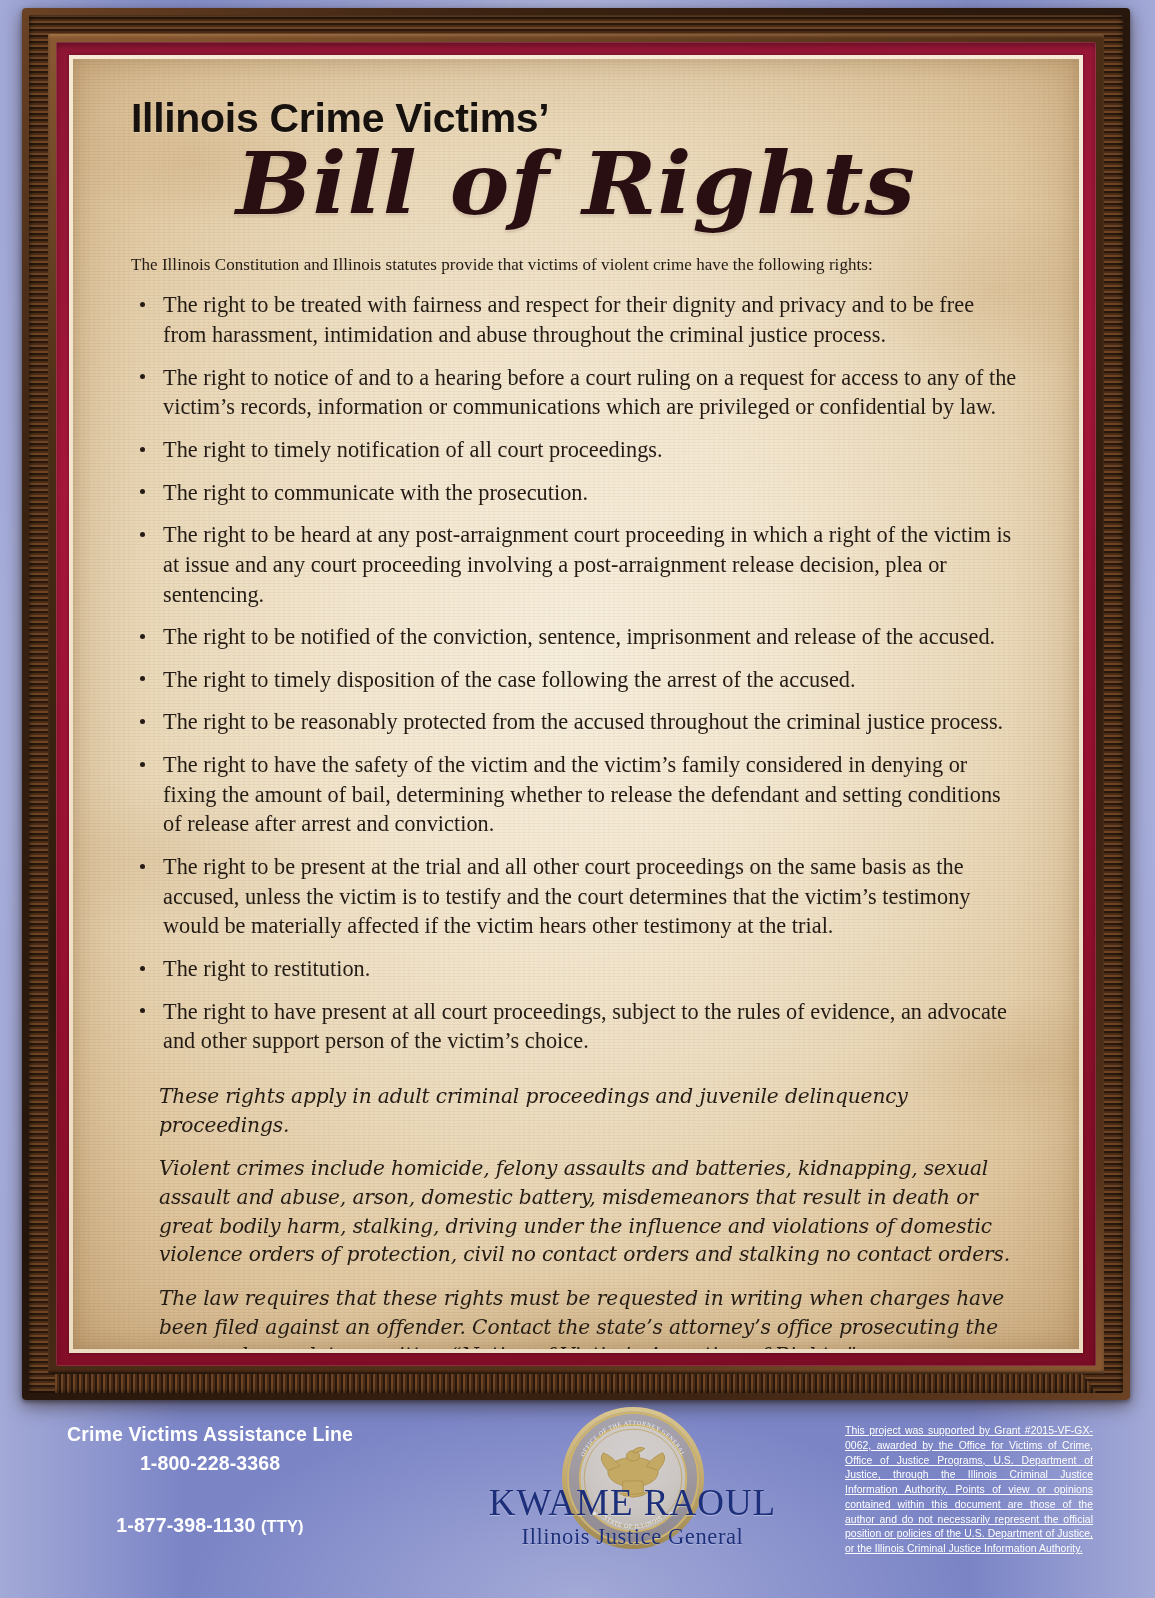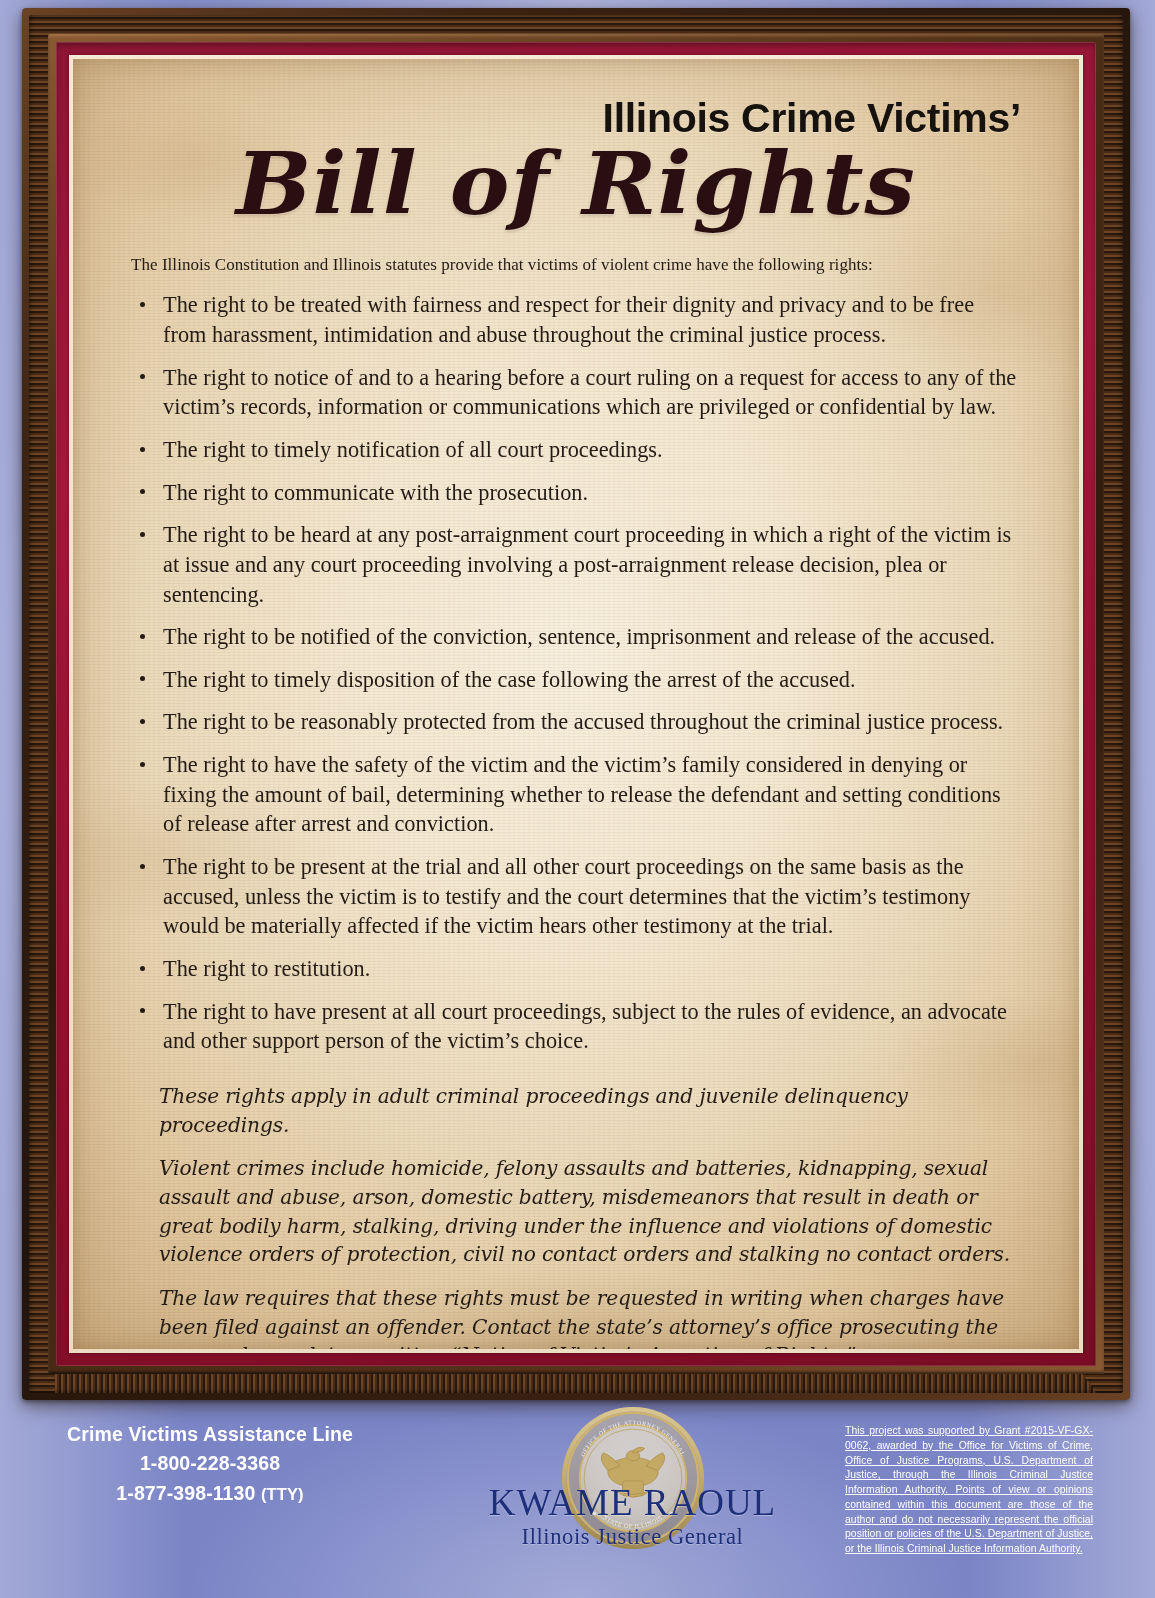--- a/index.html
+++ b/index.html
@@ -154,21 +154,21 @@
 
   .page-inner {
     position: absolute;
     inset: 0;
     padding: 38px 58px 30px 58px;
     z-index: 3;
   }
 
   
   .title-line1 {
-    text-align: right;
+    text-align: left;
     font-family: "Liberation Sans", sans-serif;
     font-weight: bold;
     font-size: 41px;
     letter-spacing: -0.3px;
     color: #17120e;
     line-height: 1.04;
     text-shadow: 0 1px 0 rgba(255,250,240,0.35);
   }
 
   .title-script {
@@ -254,21 +254,21 @@
   .footer-left {
     width: 420px;
     padding-top: 18px;
     text-align: center;
     font-family: "Liberation Sans", sans-serif;
     color: #ffffff;
     font-weight: bold;
   }
   .footer-left .fl-title { font-size: 19.5px; line-height: 1.5; letter-spacing: 0.1px; }
   .footer-left .fl-phone { font-size: 19.5px; line-height: 1.5; letter-spacing: 0.1px; }
-  .footer-left .fl-tty   { font-size: 19.5px; line-height: 1.5; letter-spacing: 0.1px; }
+  .footer-left .fl-tty   { font-size: 19.5px; line-height: 1.5; letter-spacing: 0.1px; margin-top: 32px; }
   .fl-tty .tty-tag { font-size: 16.5px; }
 
   .footer-center {
     flex: 1;
     position: relative;
     height: 196px;
   }
 
   .seal {
     position: absolute;

